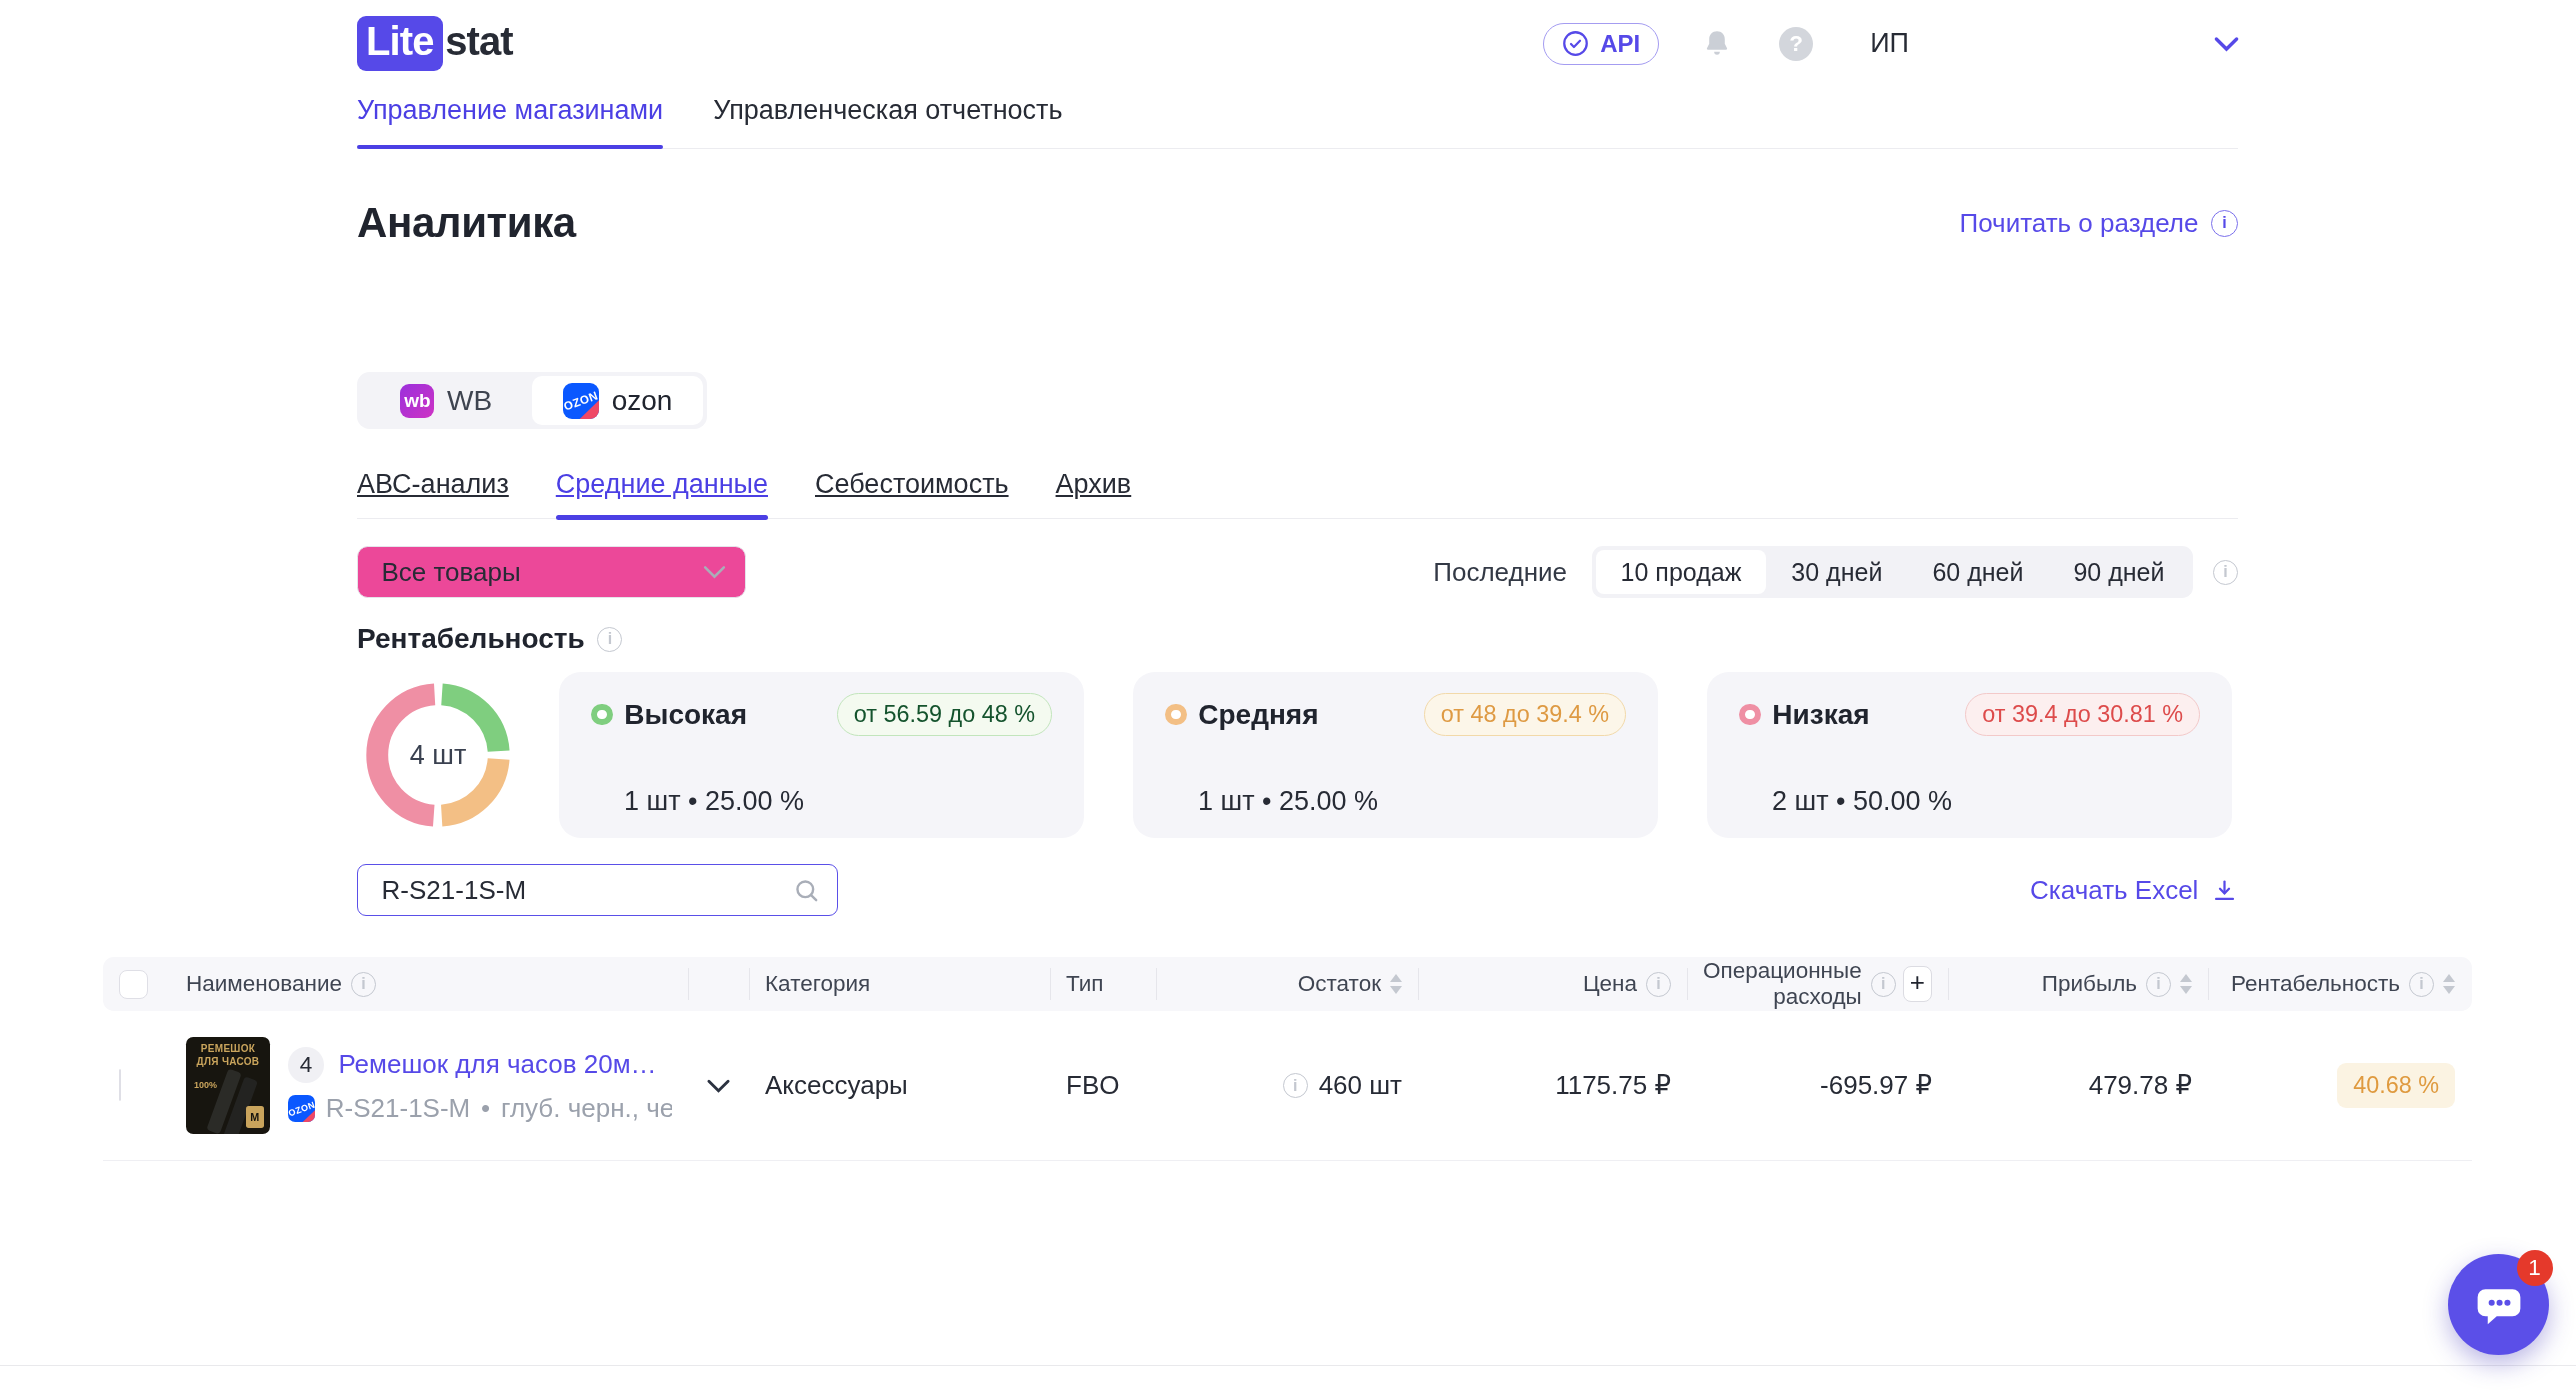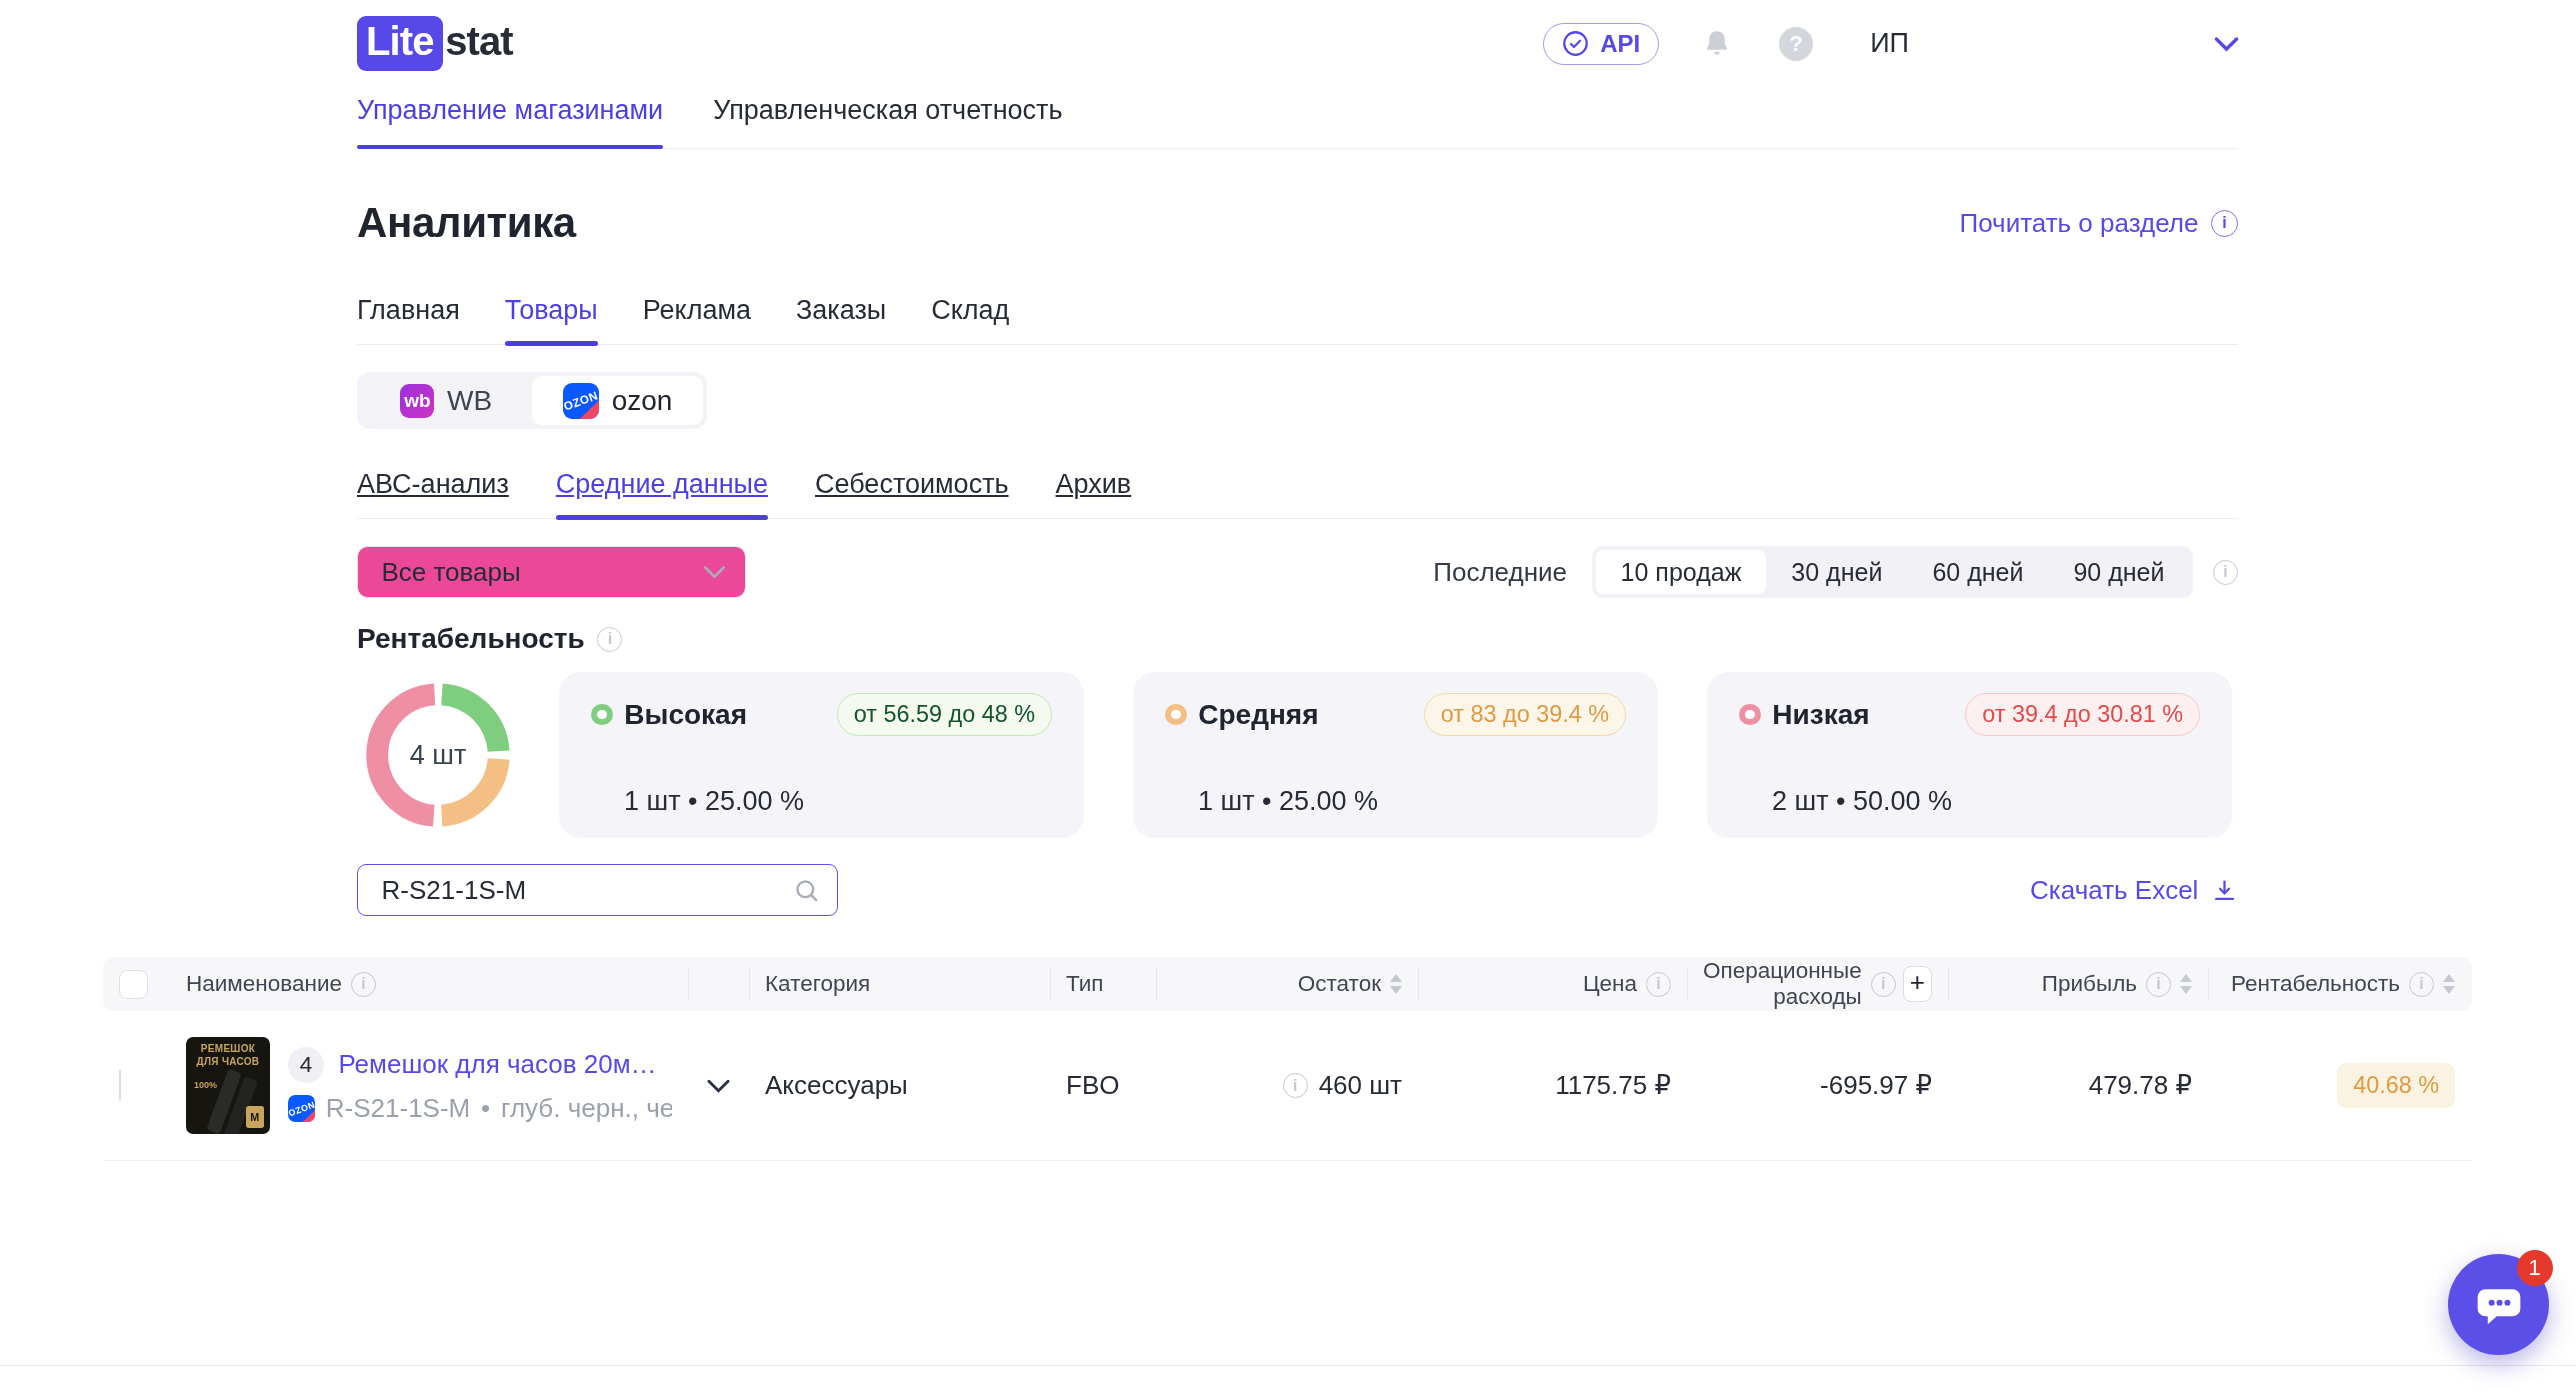--- a/index.html
+++ b/index.html
@@ -165,27 +165,20 @@
   </nav>
 
   <div class="title-row">
     <h1 class="page-title" style="margin:0">Аналитика</h1>
     <span class="about-link">
       <span>Почитать о разделе</span>
       <span class="info-i purple"></span>
     </span>
   </div>
 
-  <div class="section-tabs">
-    <div class="nav-item"><span>Главная</span></div>
-    <div class="nav-item active"><span>Товары</span></div>
-    <div class="nav-item"><span>Реклама</span></div>
-    <div class="nav-item"><span>Заказы</span></div>
-    <div class="nav-item"><span>Склад</span></div>
-  </div>
 
   <div class="mp-toggle">
     <div class="mp-seg">
       <span class="wb-ic">wb</span>
       <span>WB</span>
     </div>
     <div class="mp-seg selected">
       <span class="ozon-ic">
           <span class="oz-txt">OZON</span>
         </span>
@@ -250,21 +243,21 @@
         <span class="card-label">Высокая</span>
         <span class="range-badge">от 56.59 до 48 %</span>
       </div>
       <div class="card-stats">1 шт • 25.00 %</div>
     </div>
 
     <div class="prof-card mid">
       <div class="card-top">
         <span class="ring-dot"></span>
         <span class="card-label">Средняя</span>
-        <span class="range-badge">от 83 до 39.4 %</span>
+        <span class="range-badge">от 48 до 39.4 %</span>
       </div>
       <div class="card-stats">1 шт • 25.00 %</div>
     </div>
 
     <div class="prof-card low">
       <div class="card-top">
         <span class="ring-dot"></span>
         <span class="card-label">Низкая</span>
         <span class="range-badge">от 39.4 до 30.81 %</span>
       </div>

